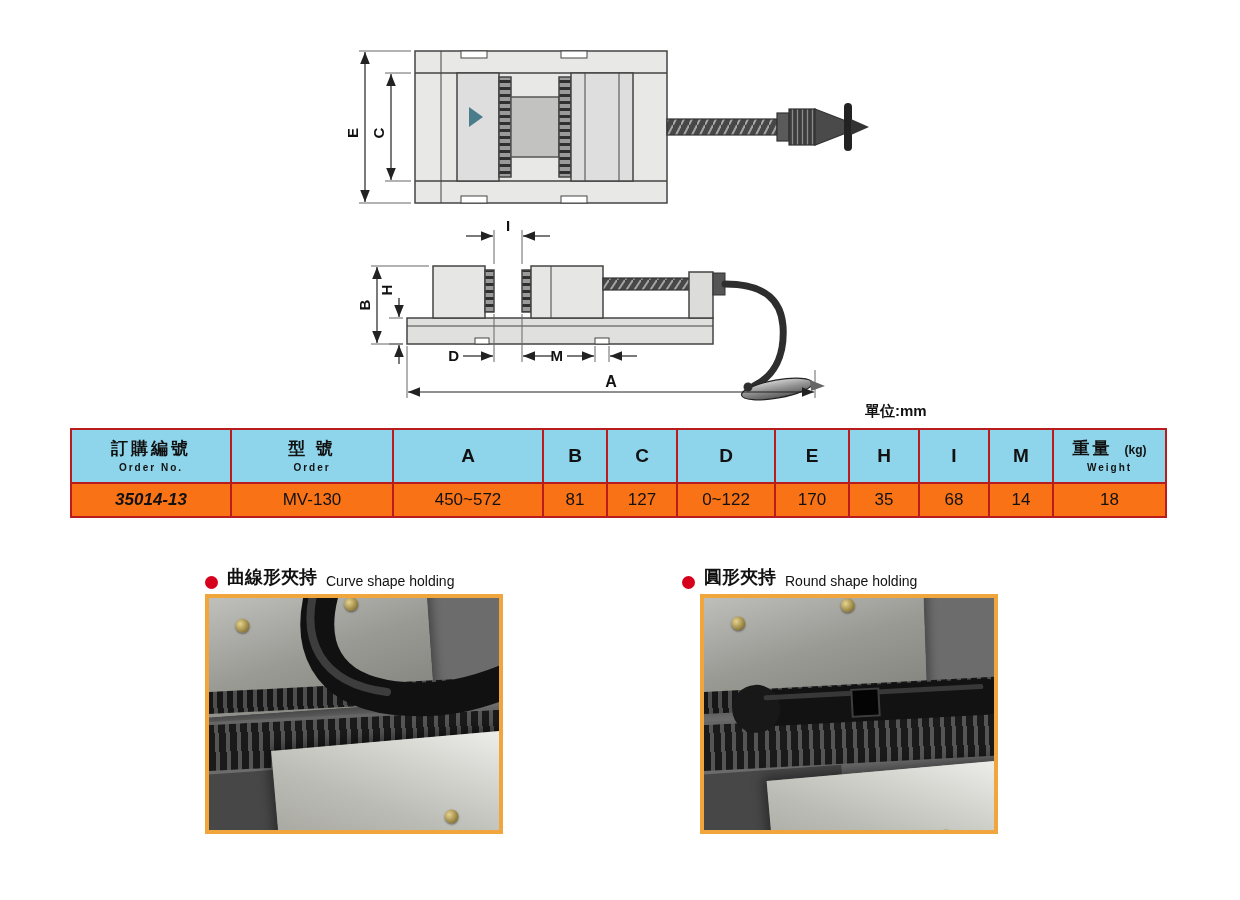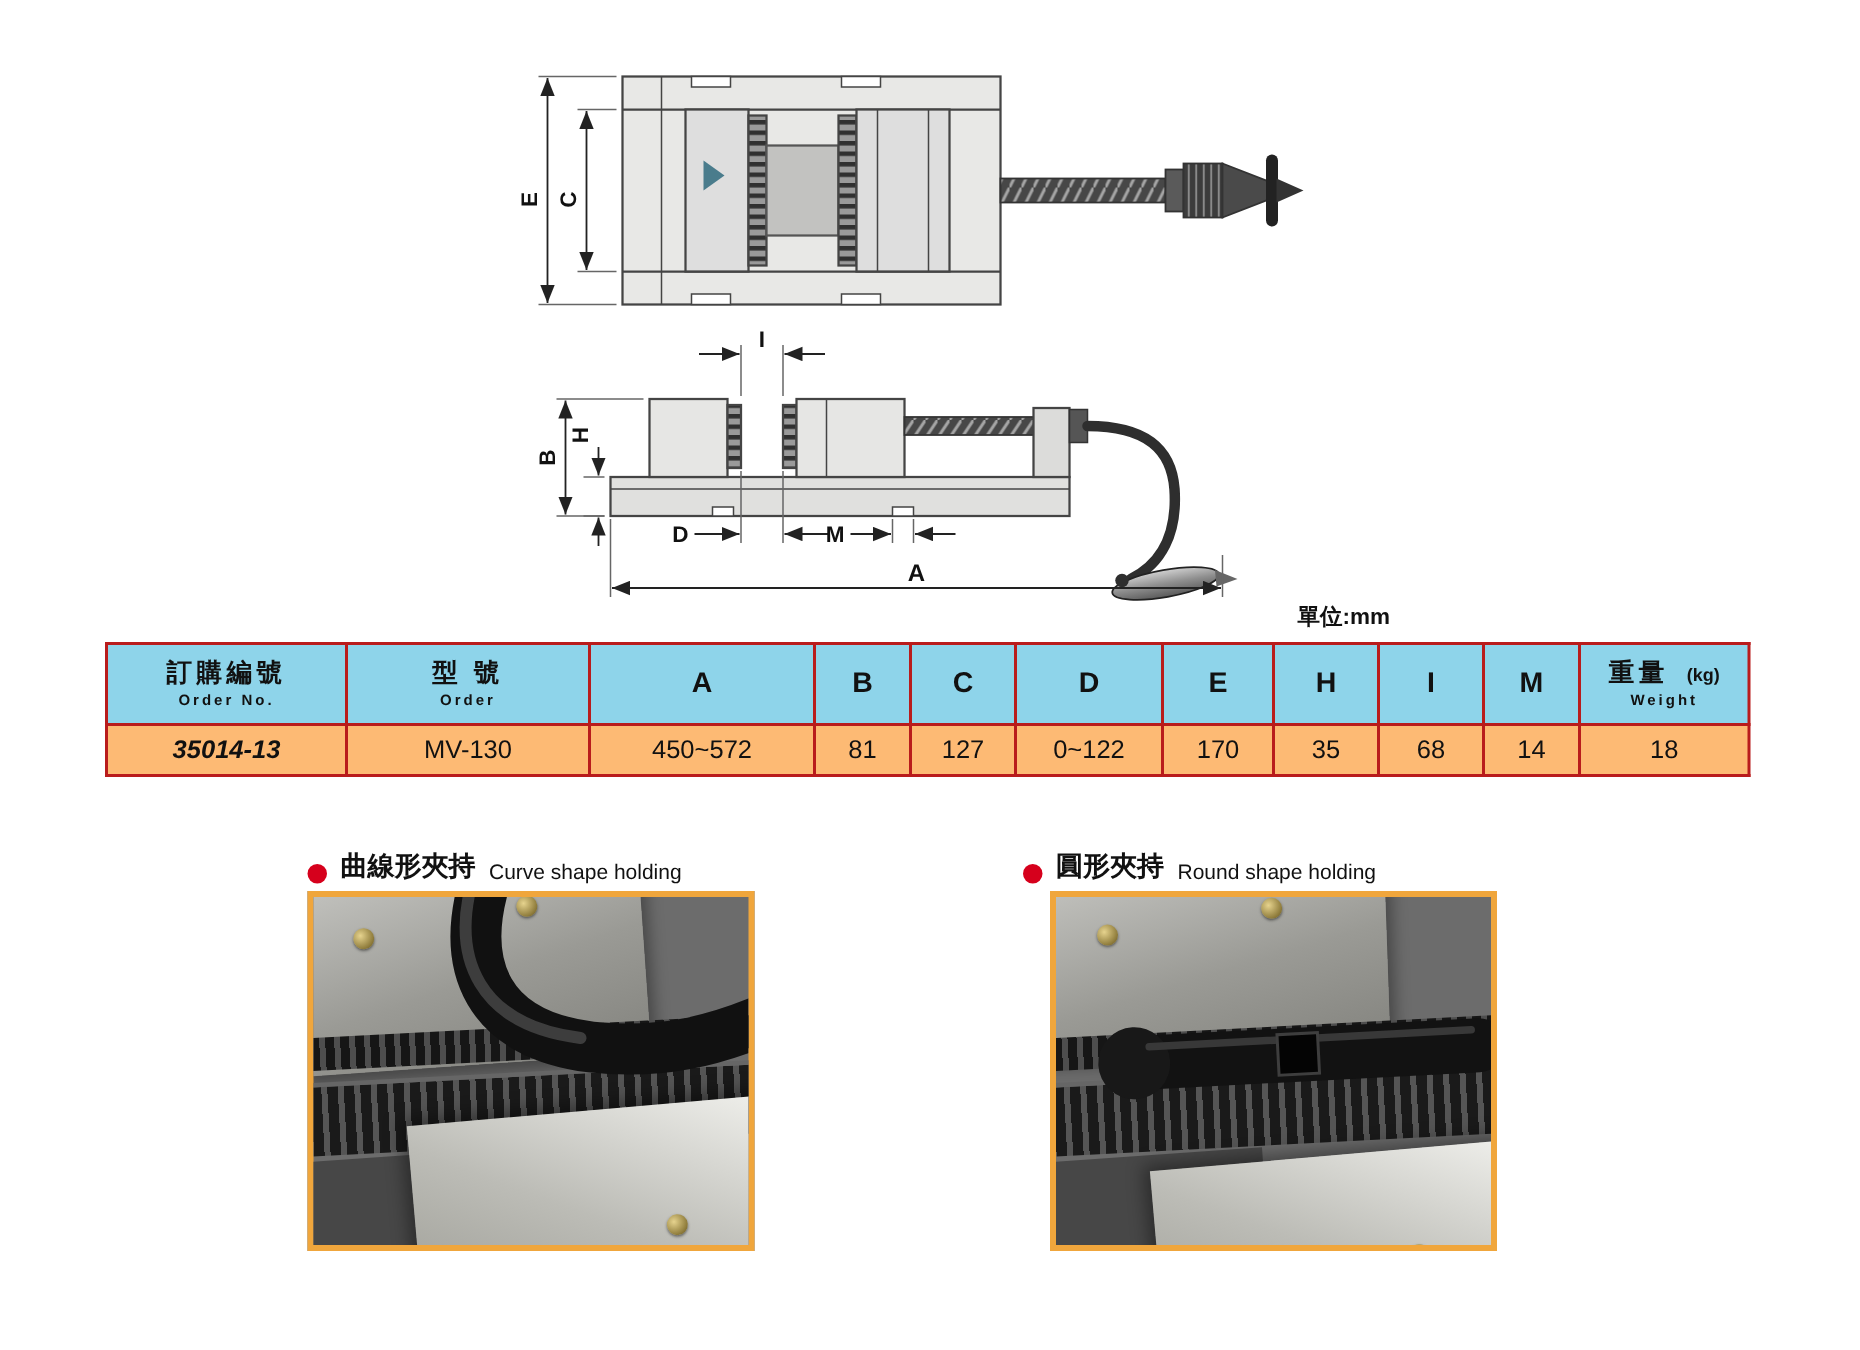--- a/index.html
+++ b/index.html
@@ -26,21 +26,21 @@
     border-collapse:collapse; table-layout:fixed;
   }
   .spec th, .spec td {
     border:2px solid #b91c1c; text-align:center; padding:0; vertical-align:middle;
     overflow:hidden;
   }
   .spec thead th {
     background:var(--table-header-bg,#8ed4ea);
     height:52px; font-weight:bold;
   }
-  .spec tbody td { height:32px; font-size:17px; background:#fdba74; }
+  .spec tbody td { height:32px; font-size:17px; background:#f97316; }
   .th-zh { font-size:17px; letter-spacing:3px; line-height:1.3; }
   .th-en { font-size:10px; letter-spacing:2px; line-height:1.3; }
   .th-letter { font-size:19px; }
   .kg { font-size:12px; letter-spacing:0;margin-left:12px; }
   td.order {
     background:var(--table-header-bg,#8ed4ea);
     font-weight:bold; font-style:italic; font-size:18px;
   }
 
   

